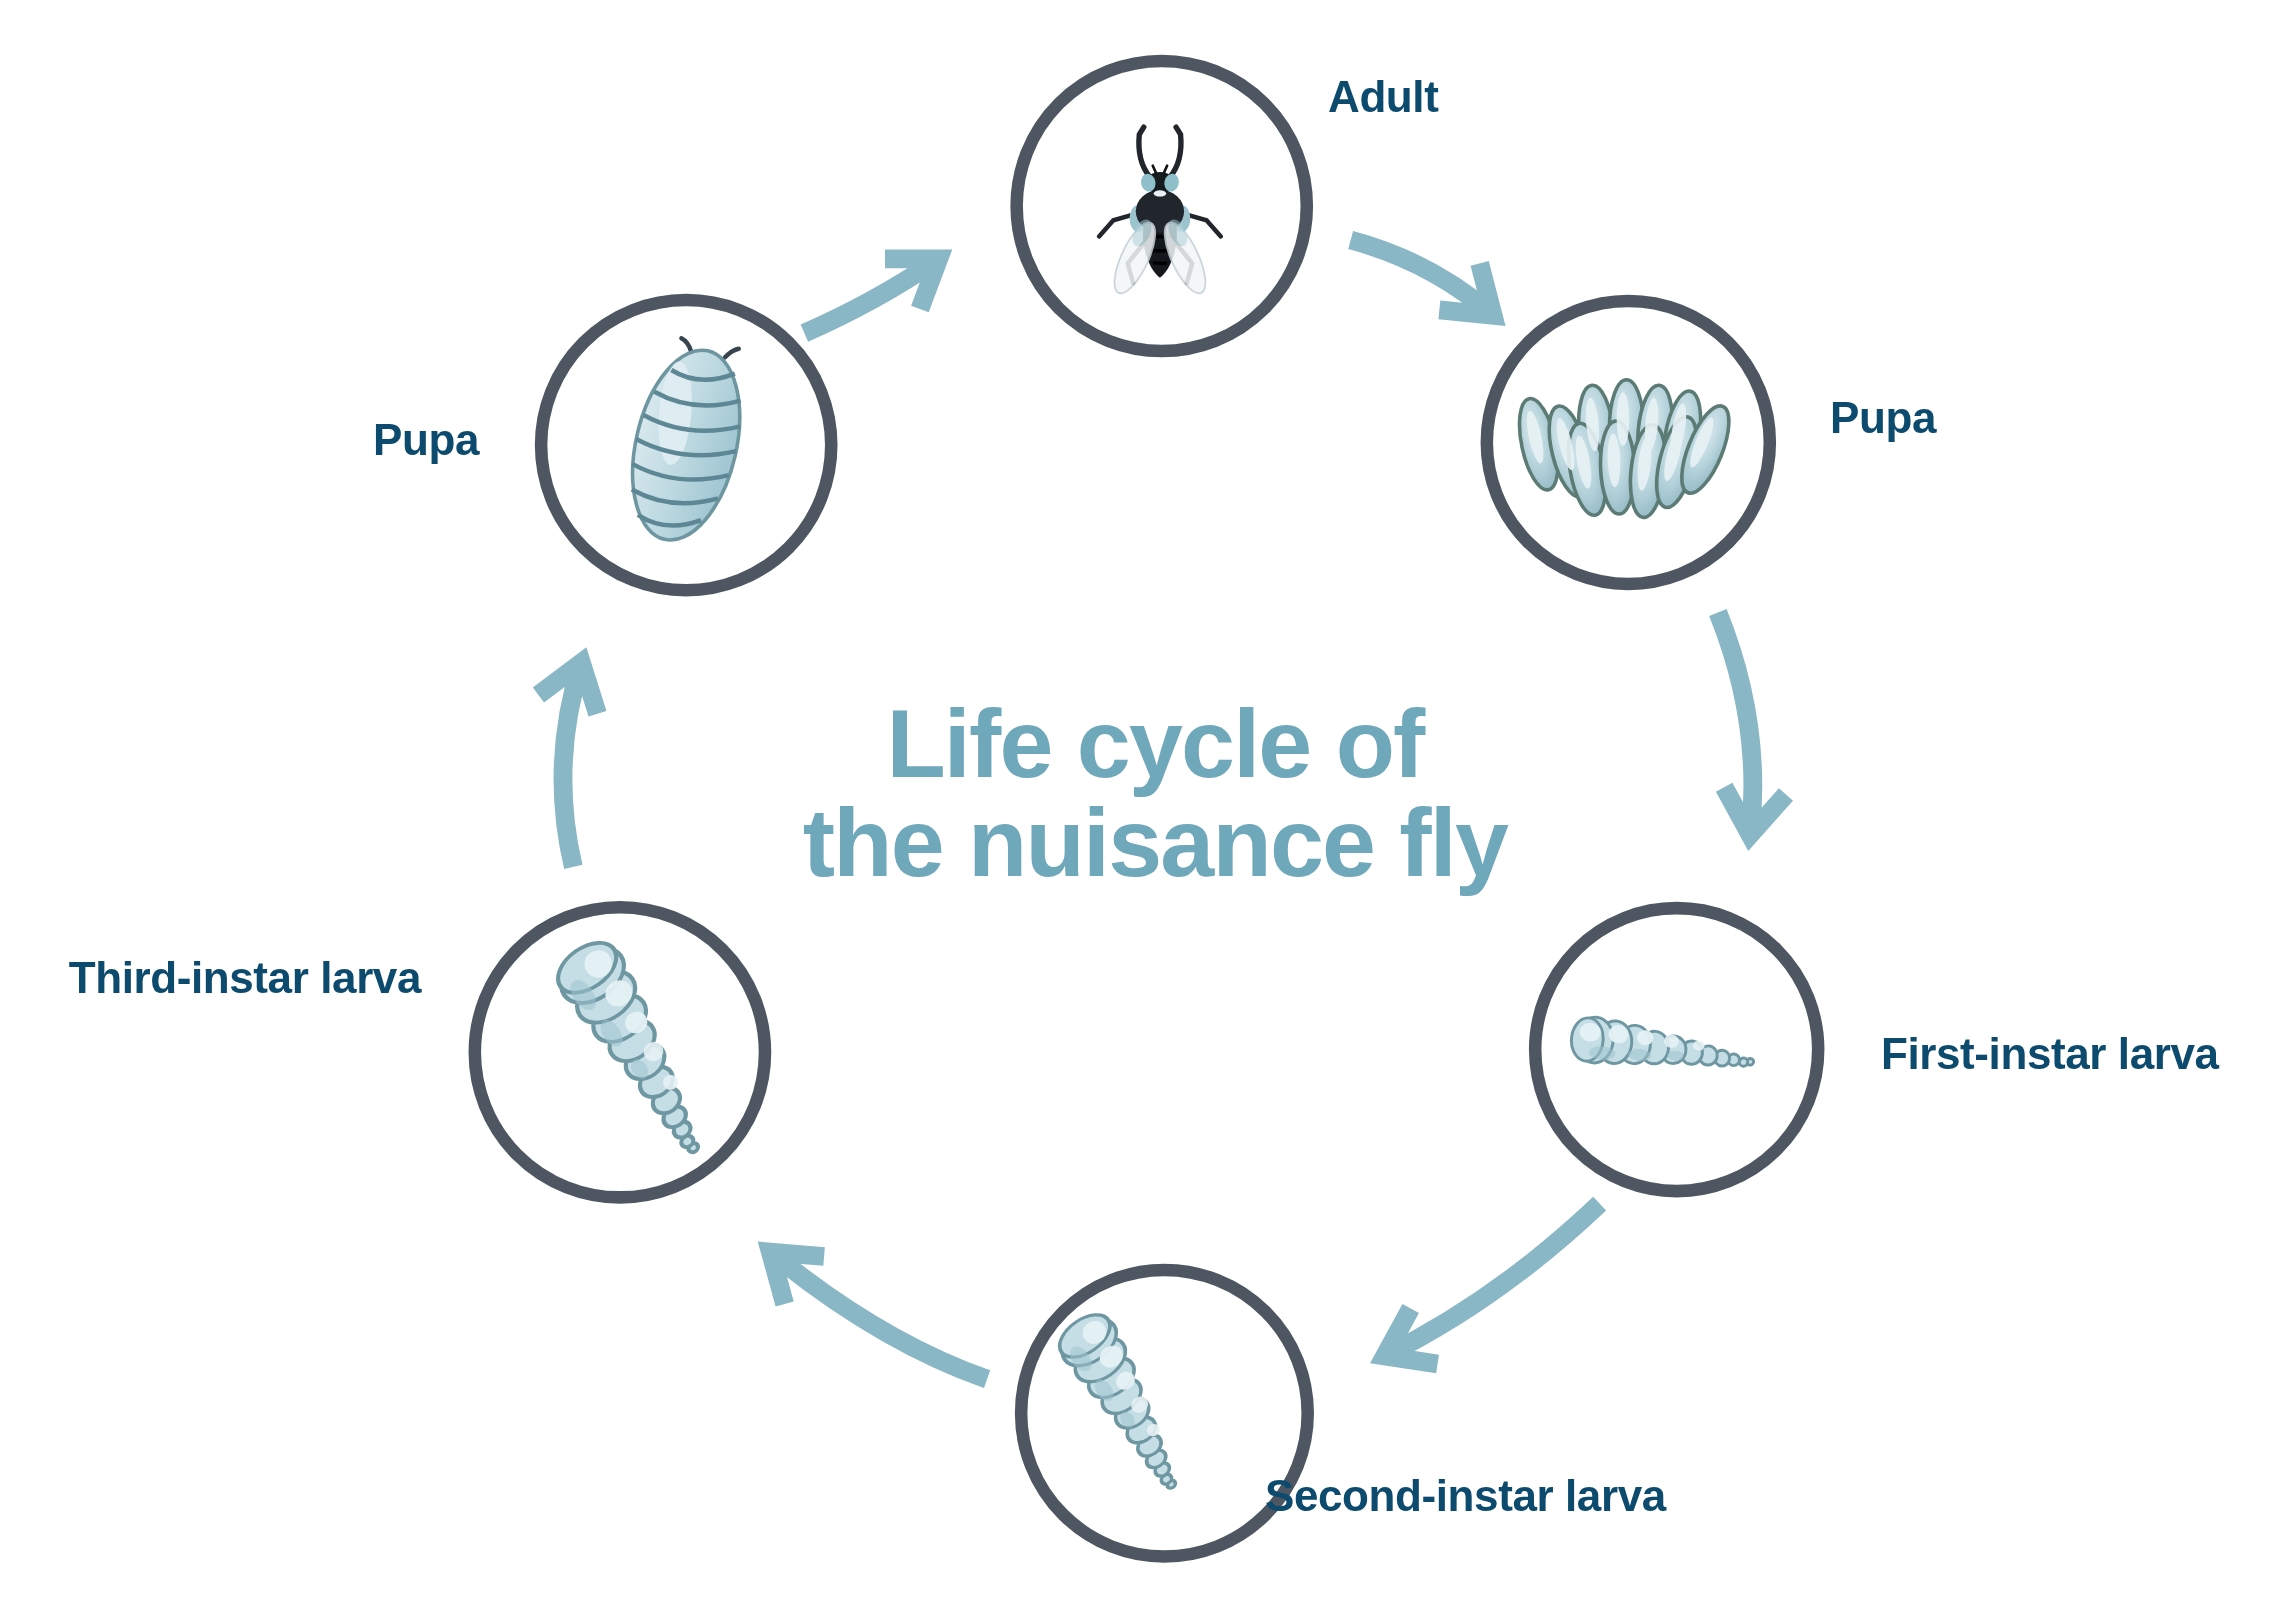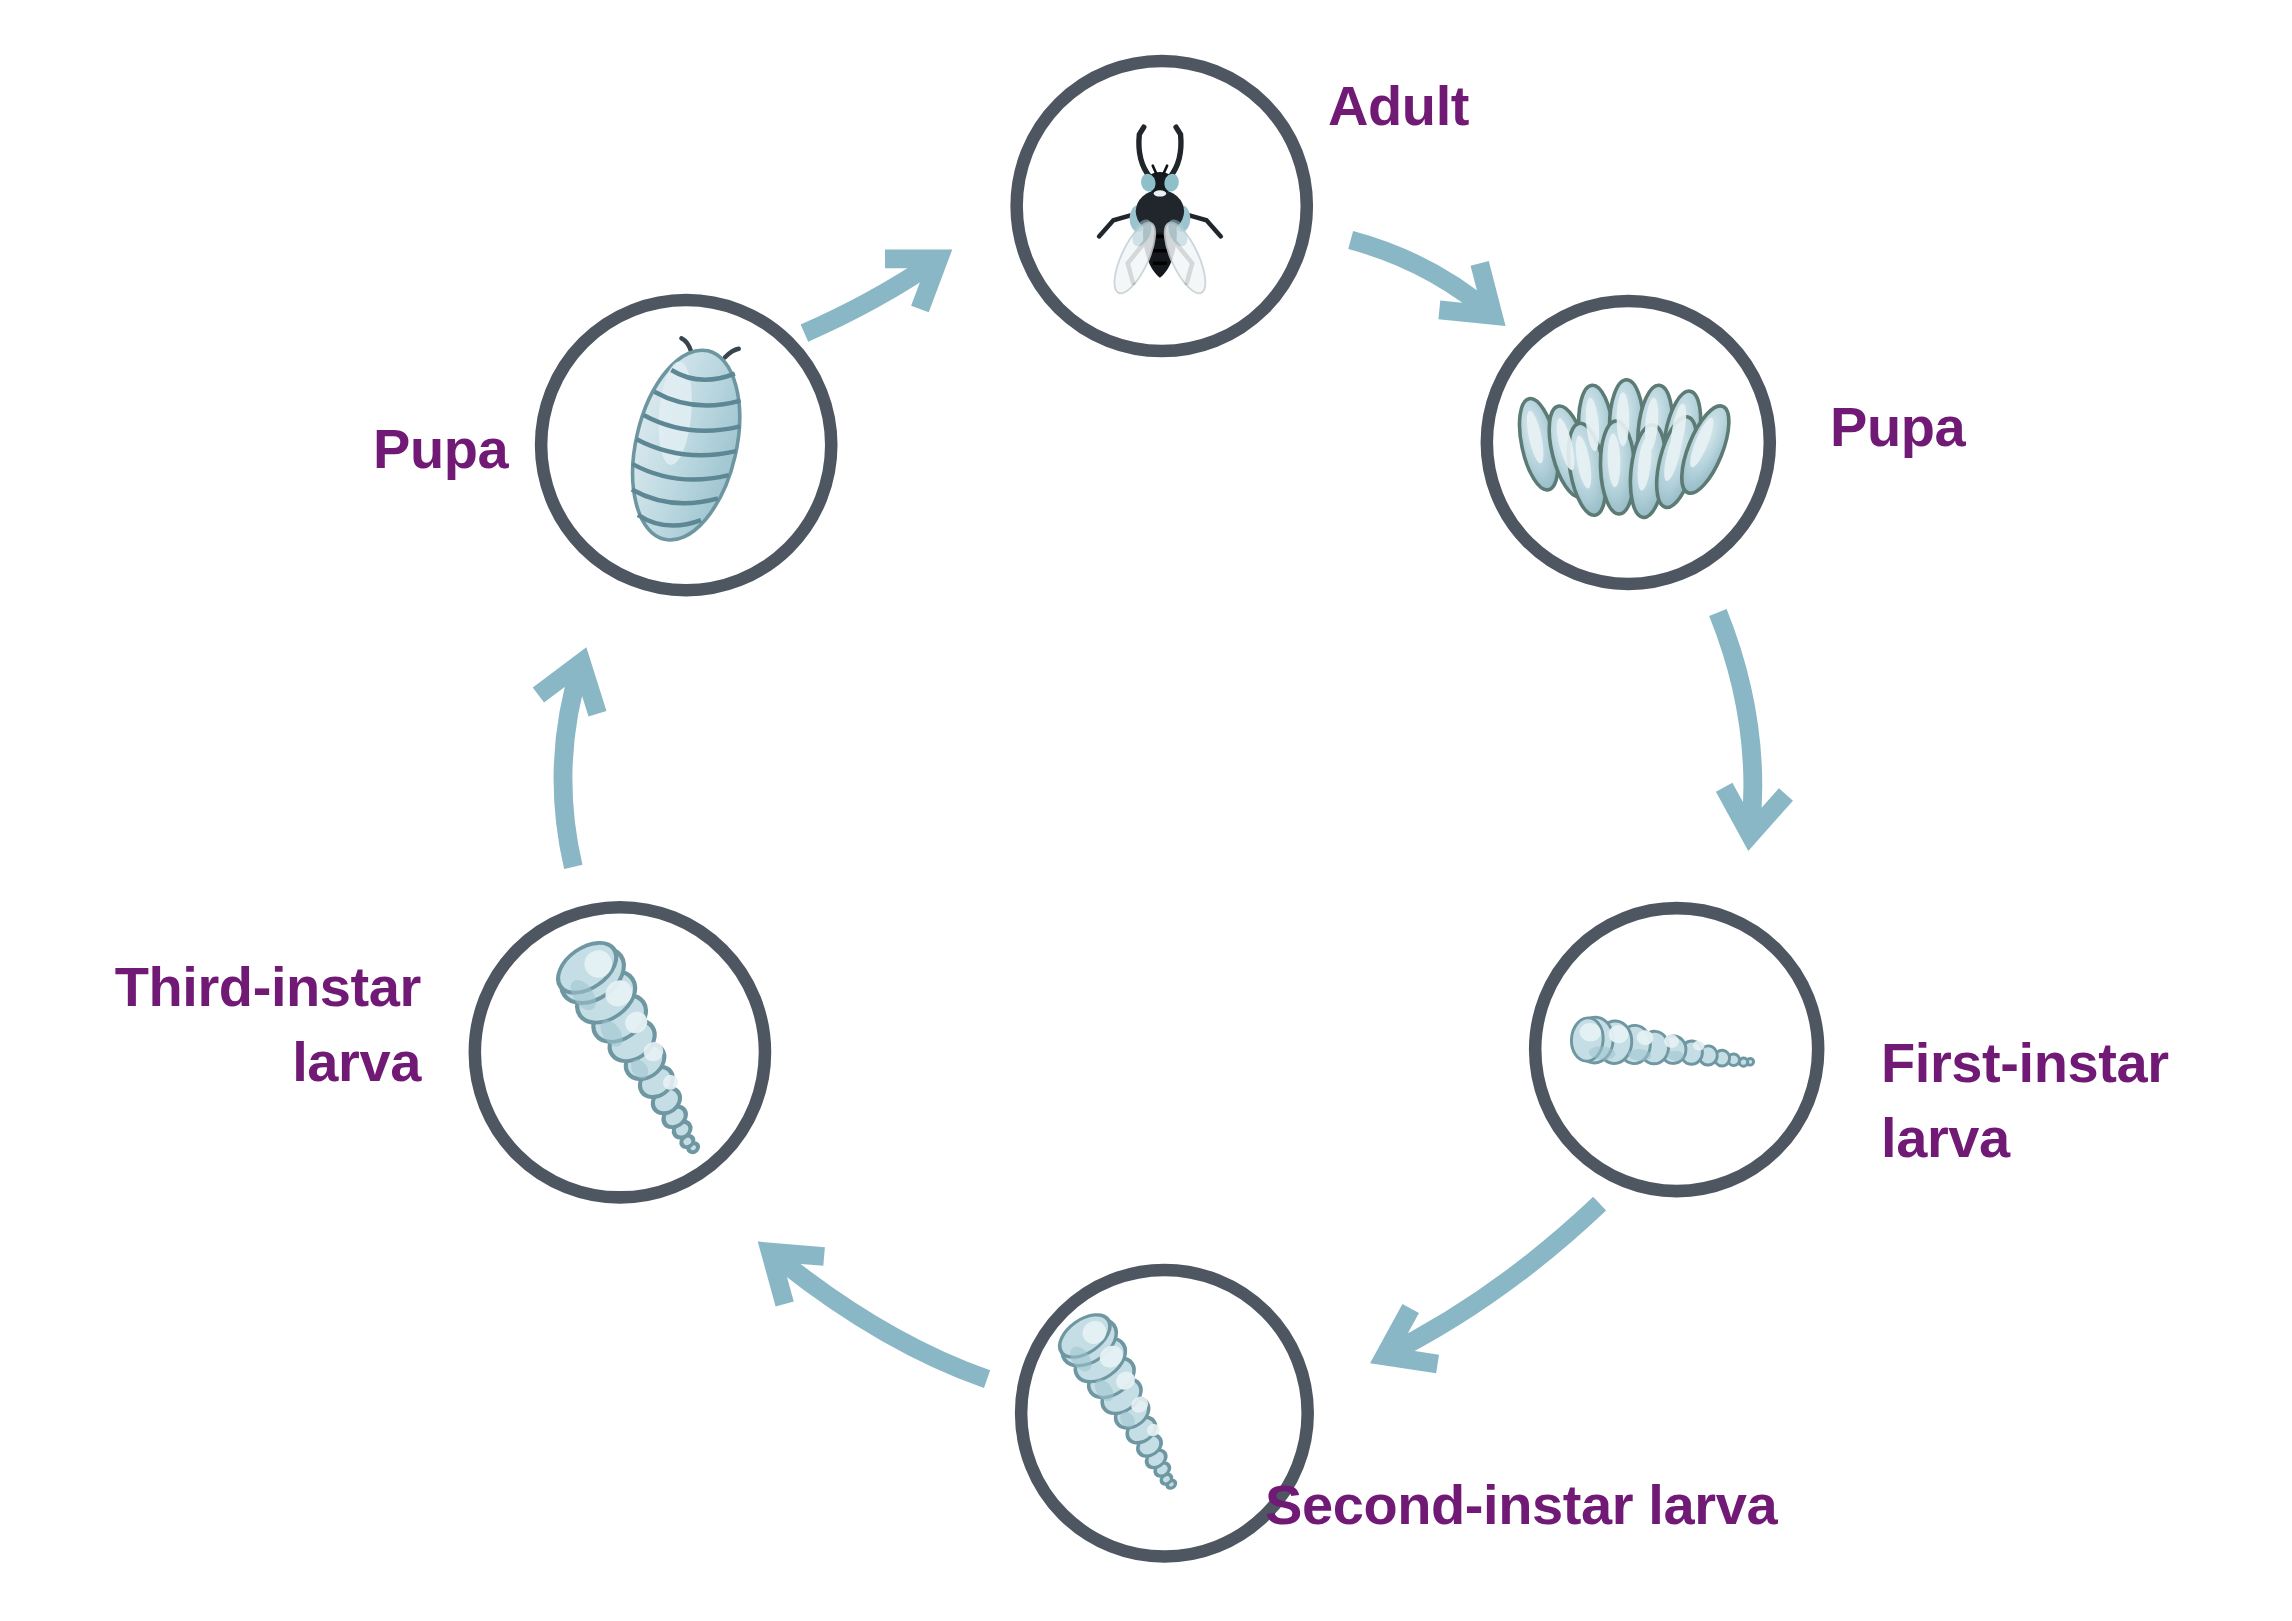--- a/index.html
+++ b/index.html
@@ -7,24 +7,24 @@
     position:relative;
     width:2293px;height:1621px;
     background:#ffffff;
     overflow:hidden;
     font-family:"Liberation Sans", sans-serif;
   }
   .layer{position:absolute;left:0;top:0;}
   .label{
     position:absolute;
     font-weight:bold;
-    font-size:56px;
+    font-size:44px;
     line-height:1.34;
     letter-spacing:-0.4px;
-    color:#701a75;
+    color:#0c4a6e;
   }
   #label-adult {left:1328px; top:68px;}
   #label-eggs  {left:1830px; top:389px;}
   #label-first {left:1881px; top:1025px; width:340px;}
   #label-second{left:1265px; top:1467px; white-space:nowrap;}
   #label-third {left:36px;  top:949px; width:385px; text-align:right;}
   #label-pupa  {left:373px; top:411px;}
   .title{
     position:absolute;
     left:564px; top:695px; width:1182px;
@@ -185,20 +185,24 @@
         <path d="M 718 447 Q 766 461 814 435"></path>
         <path d="M 712 475 Q 766 490 820 463"></path>
         <path d="M 710 503 Q 766 518 822 491"></path>
         <path d="M 712 531 Q 766 546 820 519"></path>
         <path d="M 718 559 Q 766 573 814 547"></path>
         <path d="M 731 585 Q 766 598 801 575"></path>
       </g>
     </g>
   </svg>
 
+  <div class="title">
+    <div>Life cycle of</div>
+    <div>the nuisance fly</div>
+  </div>
 
   <div class="label" id="label-adult">Adult</div>
   <div class="label" id="label-eggs">Pupa</div>
   <div class="label" id="label-second">Second-instar larva</div>
   <div class="label" id="label-first">First-instar larva</div>
   <div class="label" id="label-third">Third-instar larva</div>
   <div class="label" id="label-pupa">Pupa</div>
 
 </div>
 

